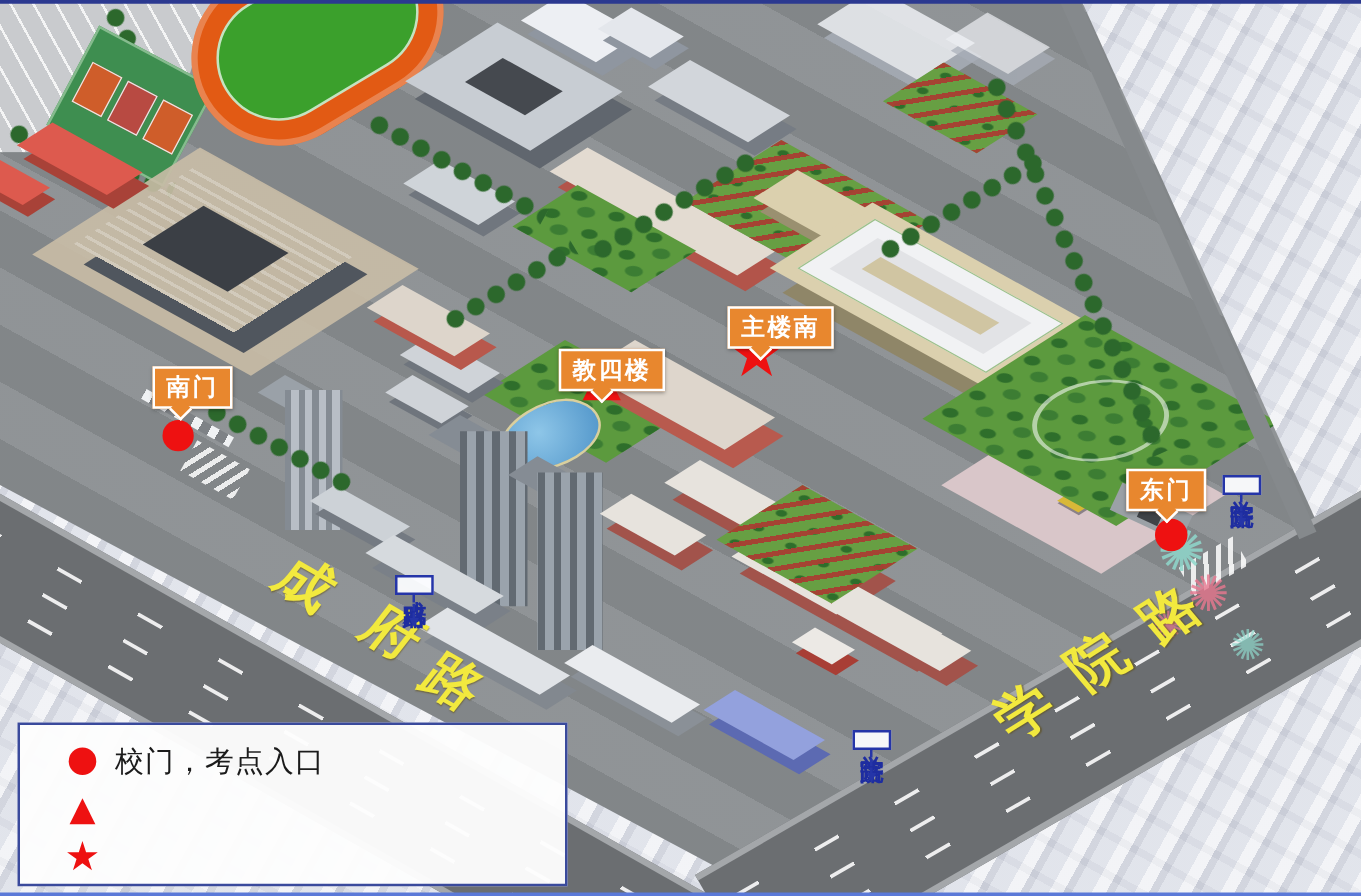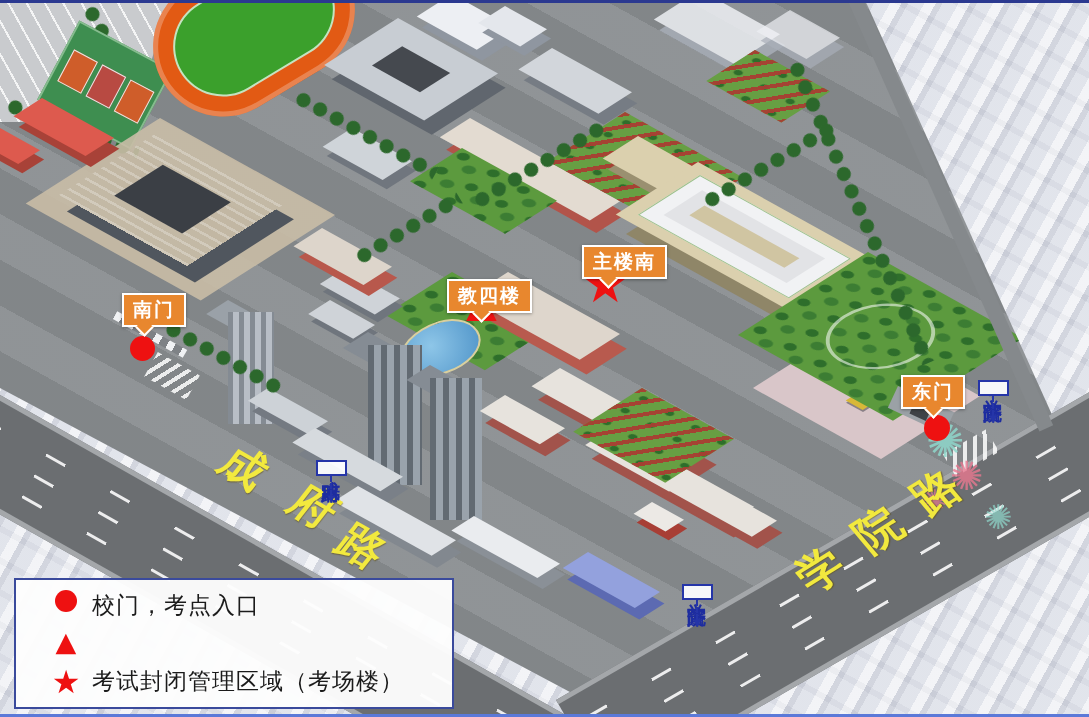--- a/index.html
+++ b/index.html
@@ -50,21 +50,21 @@
   .callout-box{display:inline-block;background:#E8872E;border:2px solid #ffffff;color:#fff;
     font-size:19px;font-weight:bold;letter-spacing:2px;padding:2px 9px;white-space:nowrap;
     box-shadow:0 1px 3px rgba(0,0,0,.35);}
   .callout-tail{position:absolute;top:100%;margin-top:-6px;width:11px;height:11px;background:#E8872E;
     border-right:2px solid #fff;border-bottom:2px solid #fff;transform:rotate(45deg);}
   .marker-dot{background:#EE1111;border-radius:50%;}
   .marker-glyph{color:#EE1111;line-height:1;}
   
   #legend{left:14px;top:578px;width:440px;height:131px;background:rgba(253,253,253,.97);
     border:2px solid #3A4A9C;box-sizing:border-box;padding:10px 0 0 24px;}
-  .legend-row{display:flex;align-items:flex-start;height:38px;}
+  .legend-row{display:flex;align-items:center;height:38px;}
   .legend-sym{width:52px;display:flex;align-items:center;justify-content:center;}
   .legend-label{font-size:23px;color:#1b1b1b;letter-spacing:1px;white-space:nowrap;}
   .leg-dot{width:22px;height:22px;background:#EE1111;border-radius:50%;}
   .leg-tri{color:#EE1111;font-size:27px;line-height:1;}
   .leg-star{color:#EE1111;font-size:32px;line-height:1;}
   .fw{line-height:1;position:absolute;}
 </style>
 </head>
 <body>
 
@@ -247,20 +247,19 @@
     </div>
     <div class="legend-row">
       <div class="legend-sym">
           <span class="leg-tri">▲</span>
         </div>
     </div>
     <div class="legend-row">
       <div class="legend-sym">
           <span class="leg-star">★</span>
         </div>
-      <div class="legend-label">考试封闭管理区域（考场楼）</div>
     </div>
   </div>
 
   <div class="abs" style="left:0;top:0;width:1089px;height:3px;background:#2B3990;"></div>
   <div class="abs" style="left:0;top:714px;width:1089px;height:3px;background:#5B79D8;"></div>
 
 </div>
 
 </body></html>

